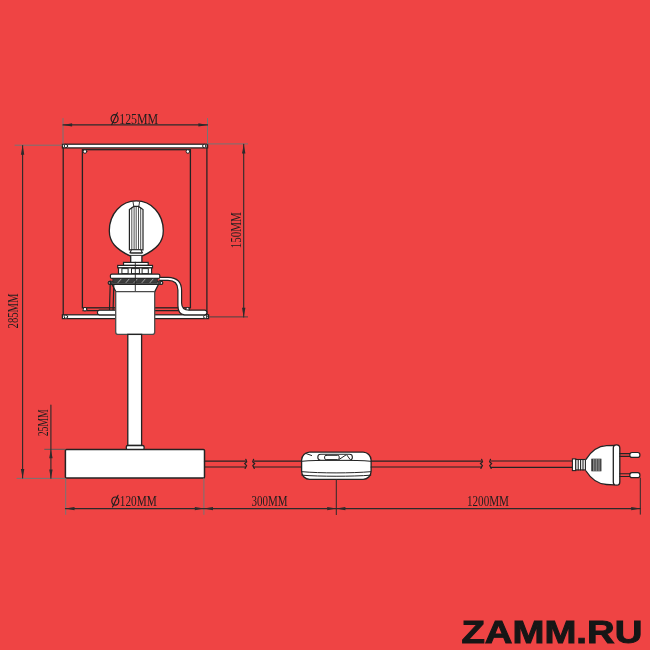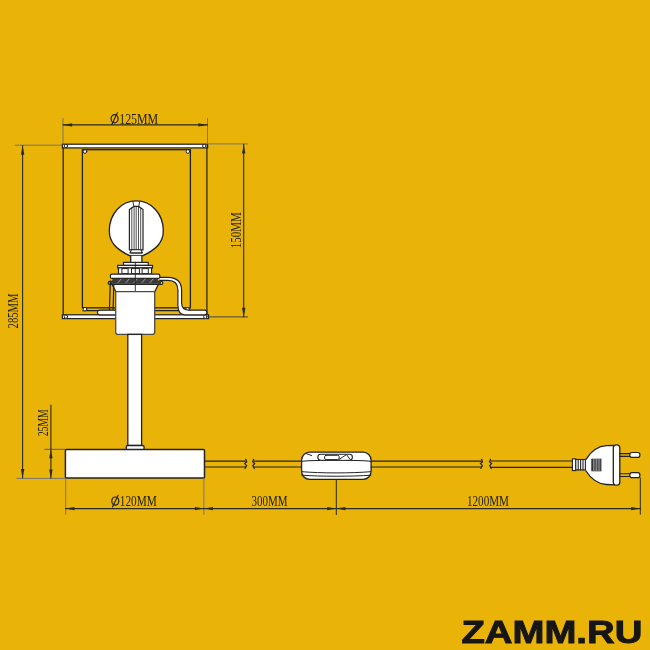--- a/index.html
+++ b/index.html
@@ -1,16 +1,16 @@
 <!DOCTYPE html>
 <html><head>
 <meta charset="utf-8">
 <style>
 html,body{margin:0;padding:0;background:#ffffff;}
-#page{width:650px;height:650px;position:relative;background:#eab308;overflow:hidden;}
+#page{width:650px;height:650px;position:relative;background:#ef4444;overflow:hidden;}
 svg{display:block;}
 text{font-family:"Liberation Serif",serif;} text.logo{font-family:"Liberation Sans",sans-serif;}
 </style>
 </head>
 <body>
 <div id="page">
 <svg width="650" height="650" viewBox="0 0 650 650" fill="none" stroke-linecap="round">
 
 <g stroke="#232323" stroke-width="1.25" fill="#ffffff">
   <rect x="62.4" y="144.2" width="145.2" height="3.7"></rect>

